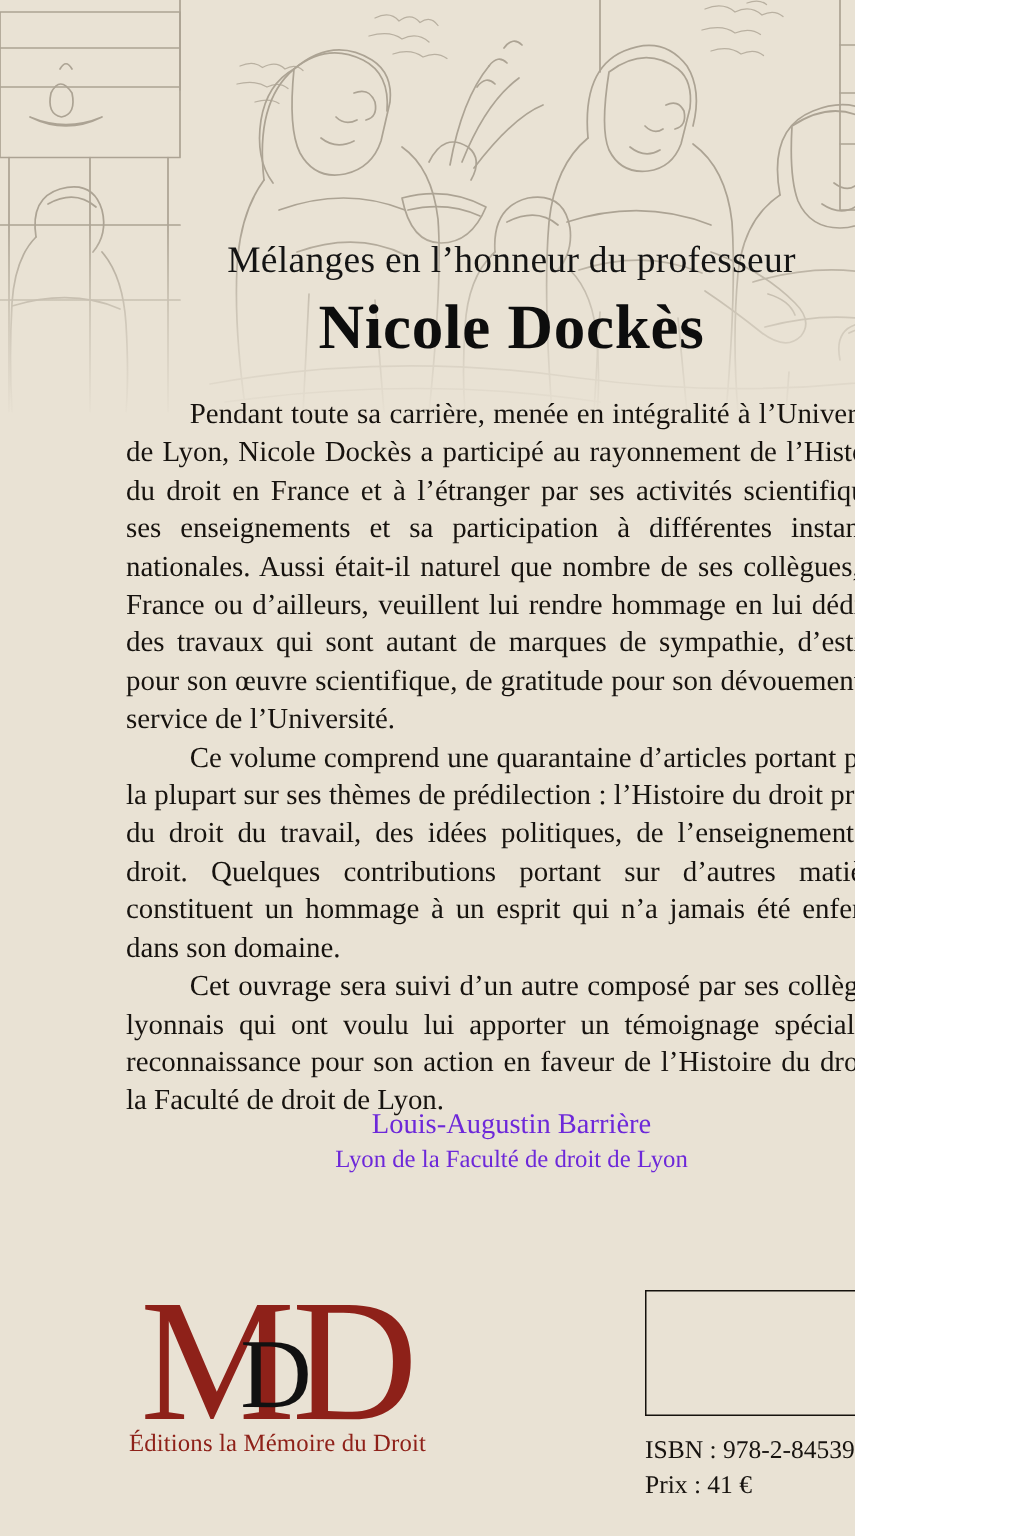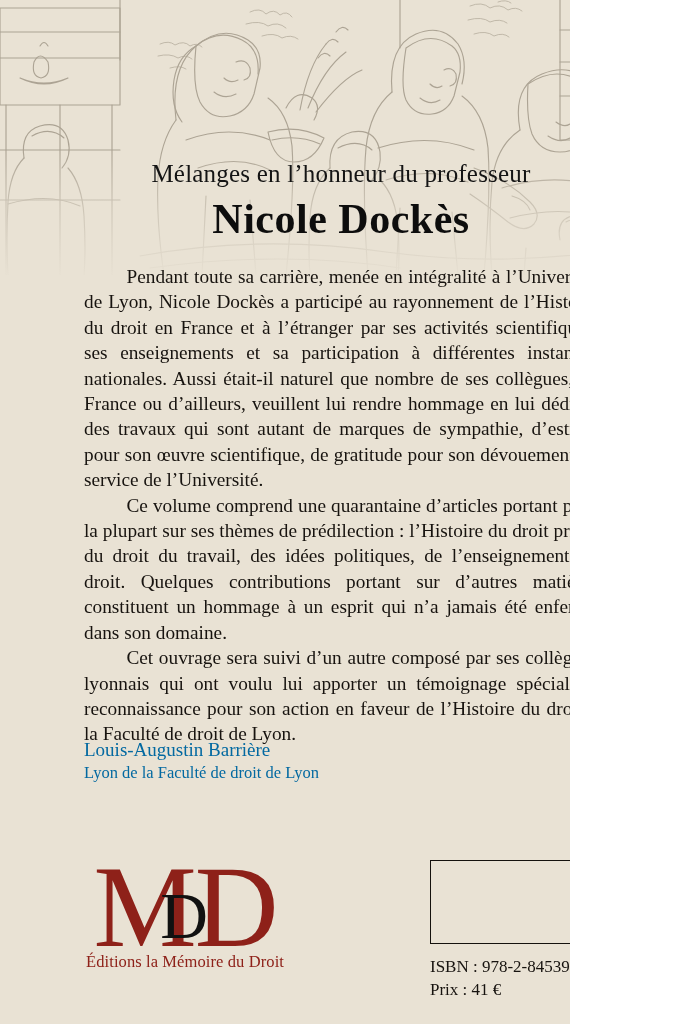--- a/index.html
+++ b/index.html
@@ -79,22 +79,22 @@
     margin: 0;
     text-indent: 2.2em;
   }
 
   
   #signature {
     position: absolute;
     left: 84px;
     top: 738px;
     width: 514px;
-    text-align: left;
-    color: #0369a1;
+    text-align: center;
+    color: #6d28d9;
   }
   .sig-name { font-size: 19px; line-height: 24px; }
   .sig-role { font-size: 16.5px; line-height: 22px; }
 
   
   #publisher {
     position: absolute;
     left: 60px;
     top: 858px;
     width: 250px;

